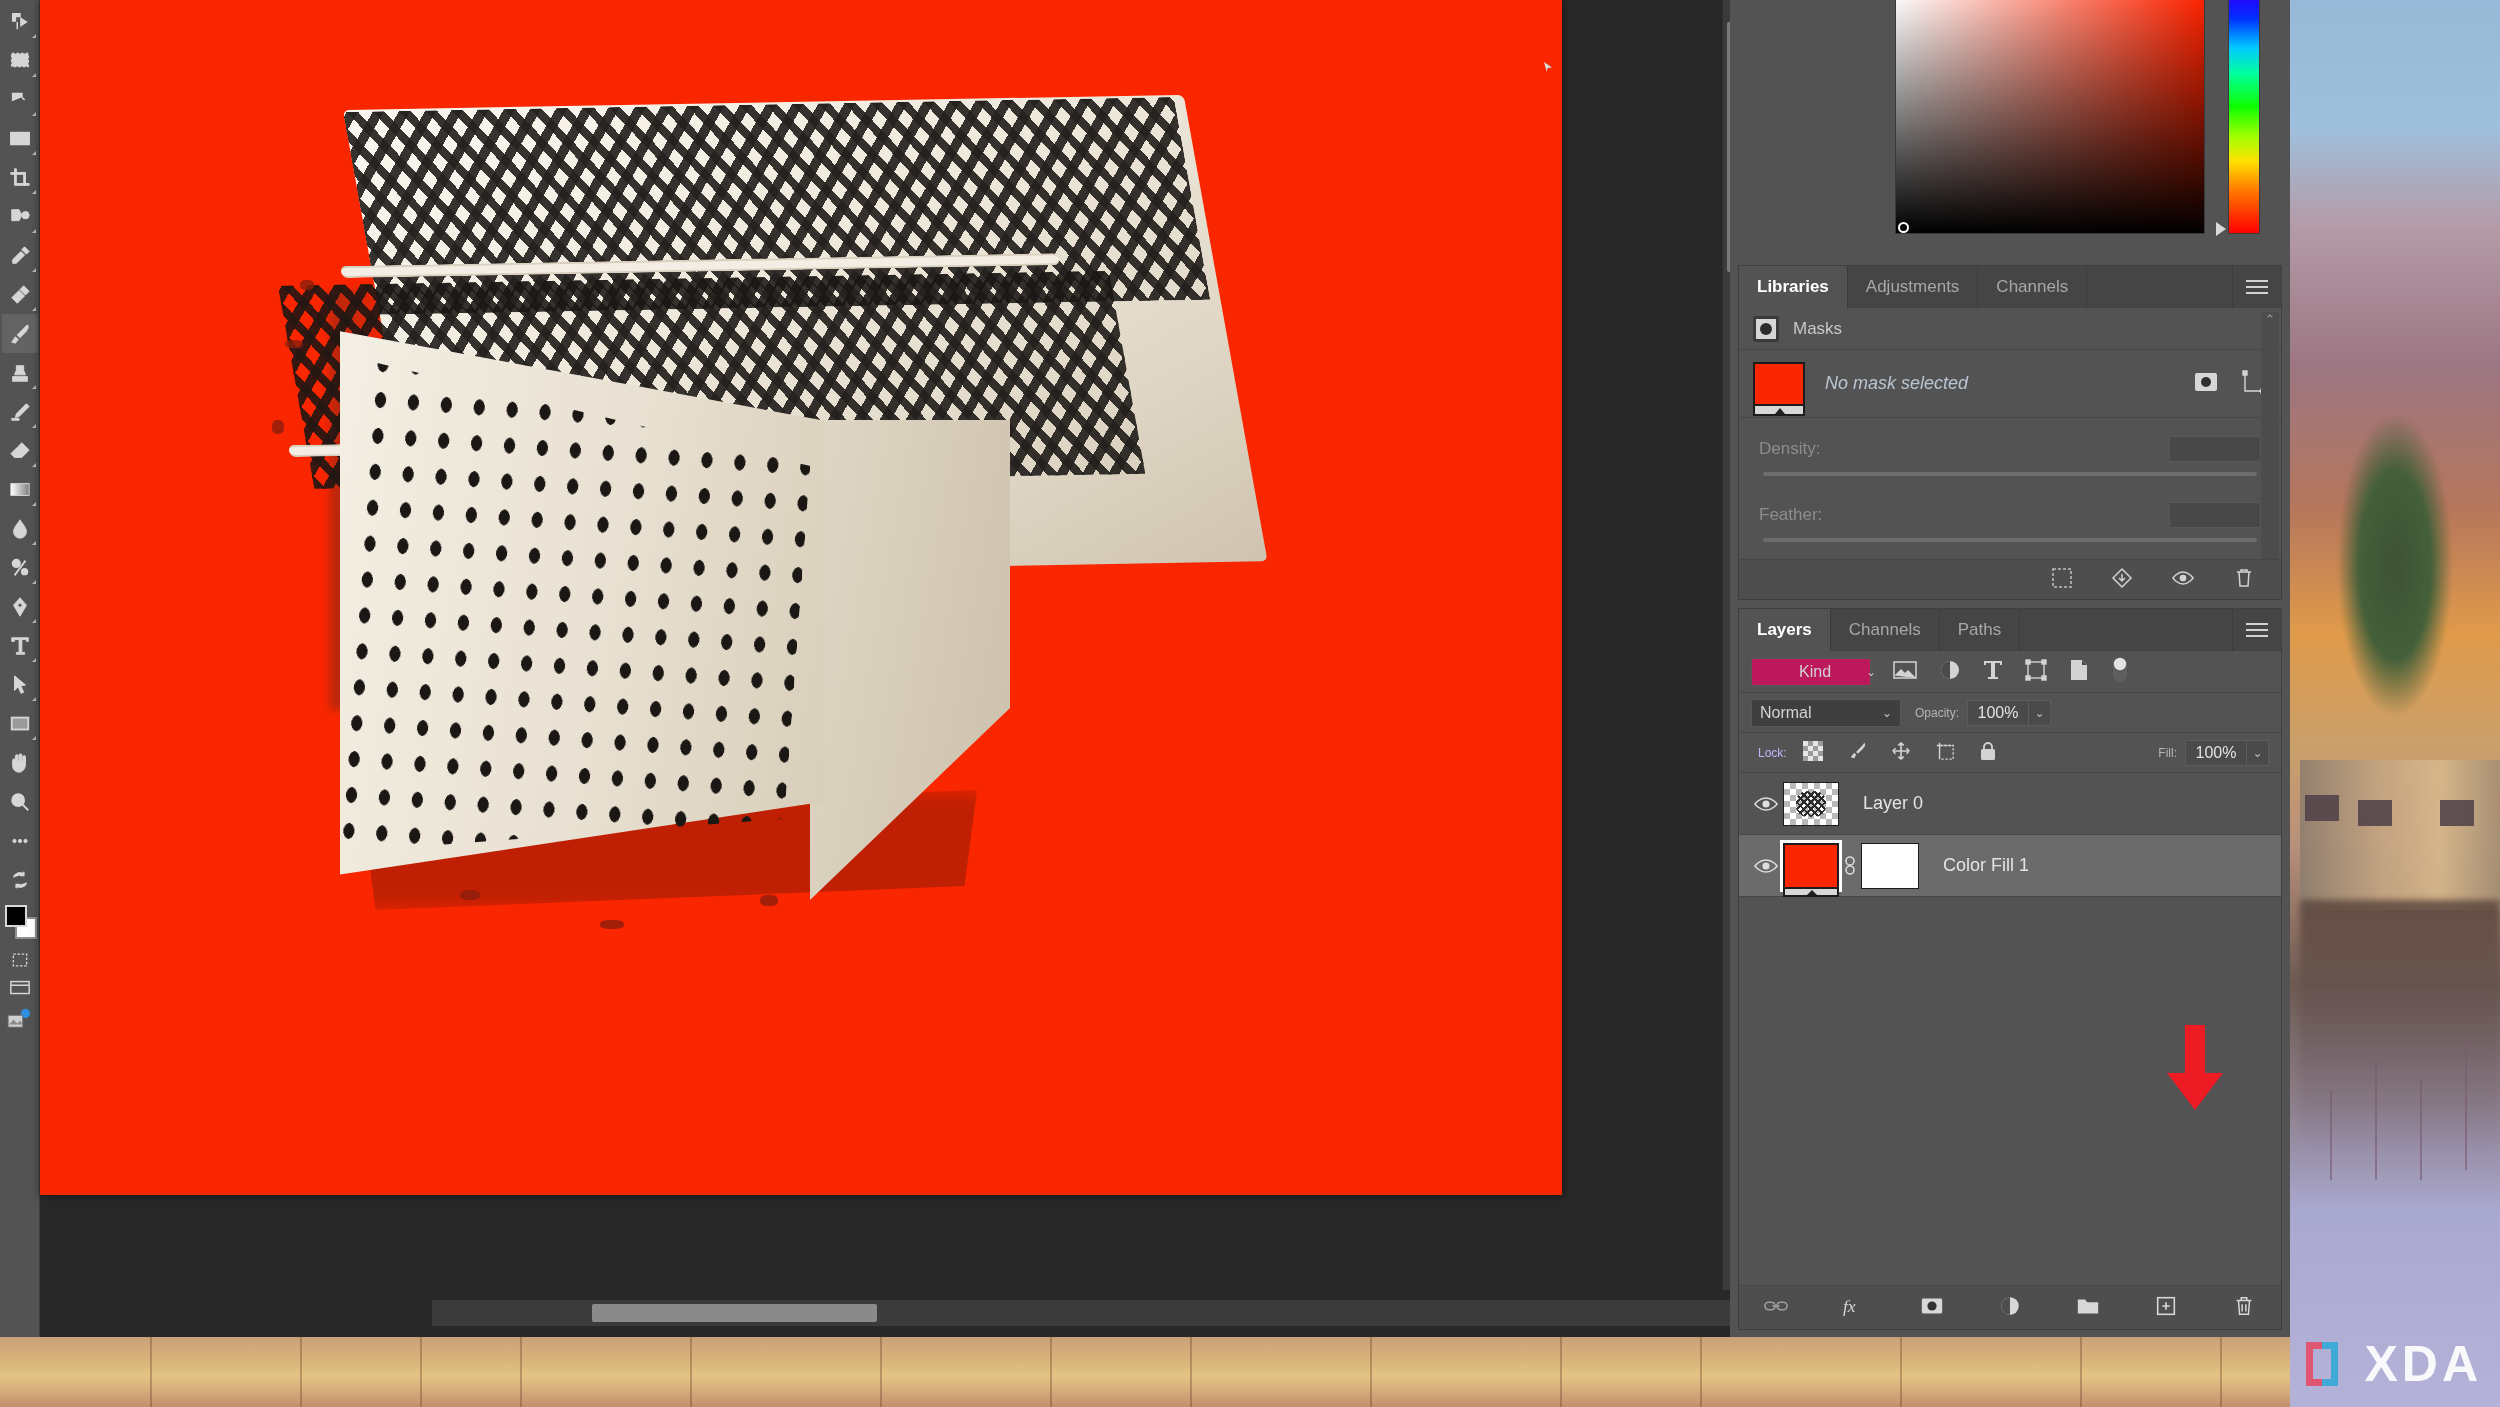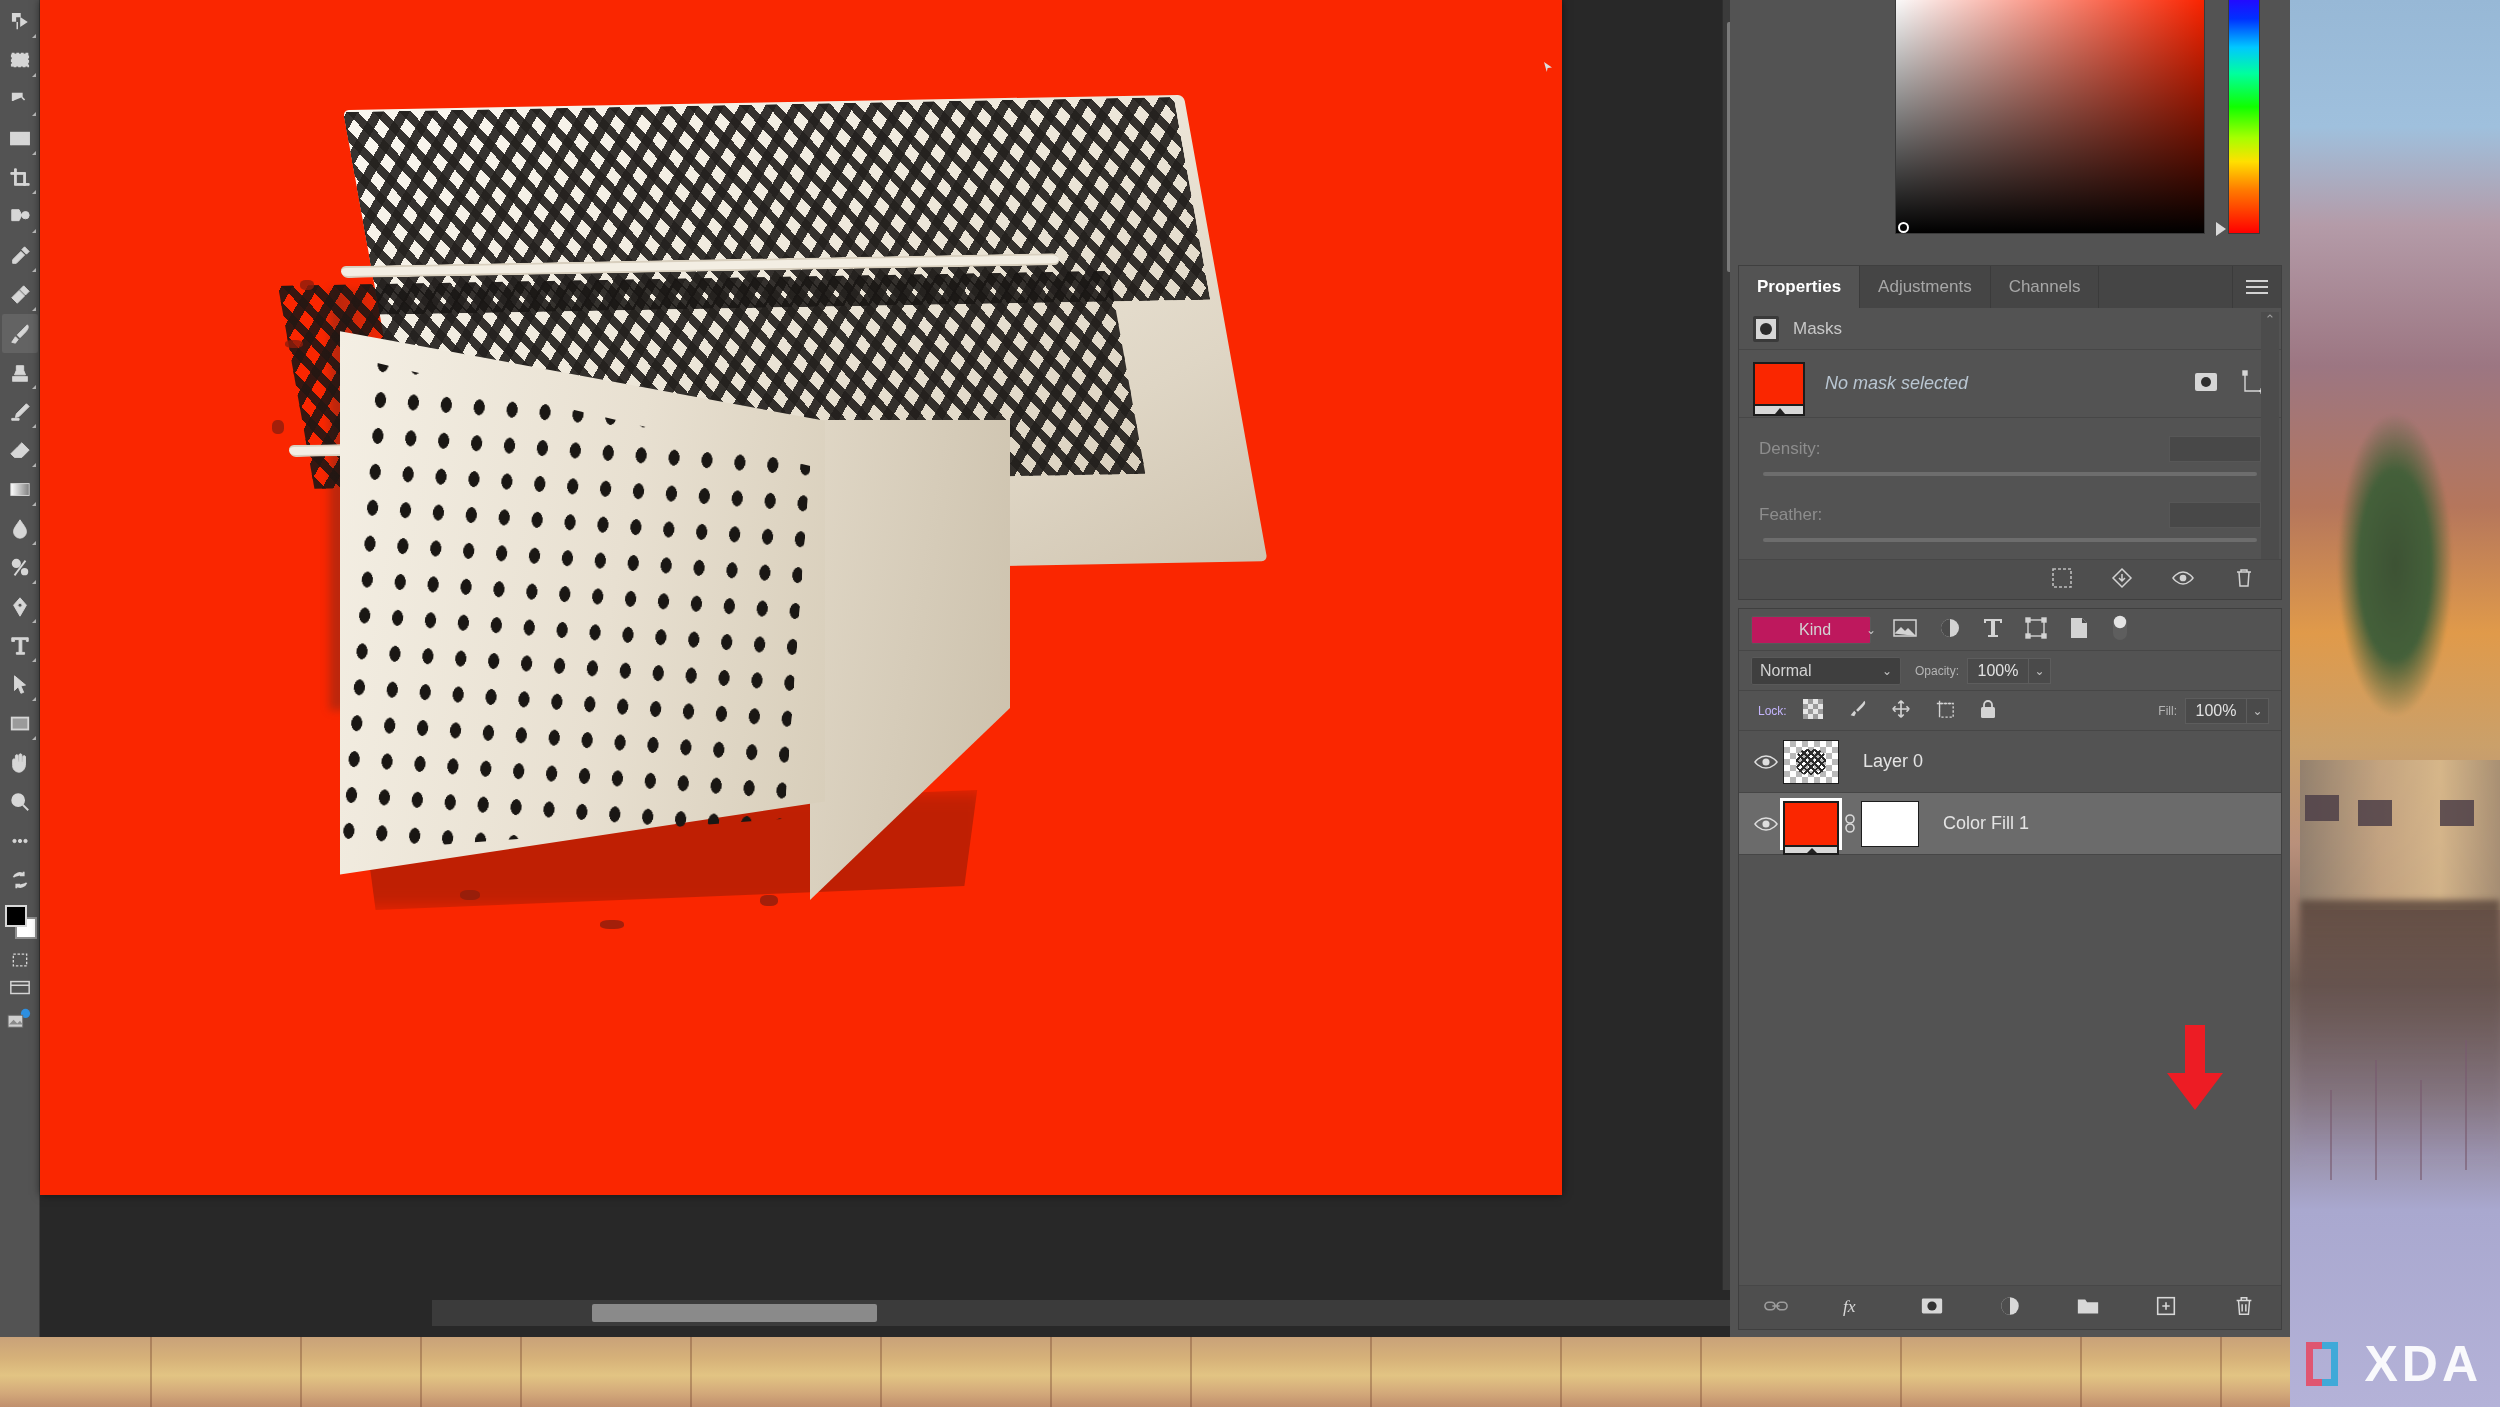--- a/index.html
+++ b/index.html
@@ -517,21 +517,21 @@
 
       <div class="colorpanel">
         <div class="sv-box"></div>
         <div class="sv-marker"></div>
         <div class="hue-strip2"></div>
         <div class="hue-arrow"></div>
       </div>
 
       <div class="panel props">
         <div class="tabbar">
-          <div class="tab active">Properties</div>
+          <div class="tab active">Libraries</div>
           <div class="tab">Adjustments</div>
           <div class="tab">Channels</div>
           <div class="tabfill"></div>
           <div class="hamburger">
               <span></span>
             </div>
         </div>
 
         <div class="prop-head">
           <div class="mask-ico">
@@ -607,20 +607,29 @@
           </span>
           <span>
             <svg width="22" height="22" viewBox="0 0 22 22" fill="none" stroke="#d2d2d2" stroke-width="1.5">
                 <path d="M4 5h14M8 5V3h6v2M6 5l1 14h8l1-14"></path>
               </svg>
           </span>
         </div>
       </div>
 
       <div class="panel layers">
+        <div class="tabbar">
+          <div class="tab active">Layers</div>
+          <div class="tab">Channels</div>
+          <div class="tab">Paths</div>
+          <div class="tabfill"></div>
+          <div class="hamburger">
+              <span></span>
+            </div>
+        </div>
 
         <div class="filterrow">
           <div class="kindsel">
             <svg width="15" height="15" viewBox="0 0 16 16" fill="none" stroke="#d3d3d3" stroke-width="1.6">
                 <circle cx="7" cy="7" r="4.4"></circle>
                 <path d="M10.5 10.5L14 14"></path>
               </svg>
             <span style="margin-left:6px;">Kind</span>
             <span style="margin-left:auto;font-size:12px;color:#c3c3c3;">⌄</span>
           </div>

